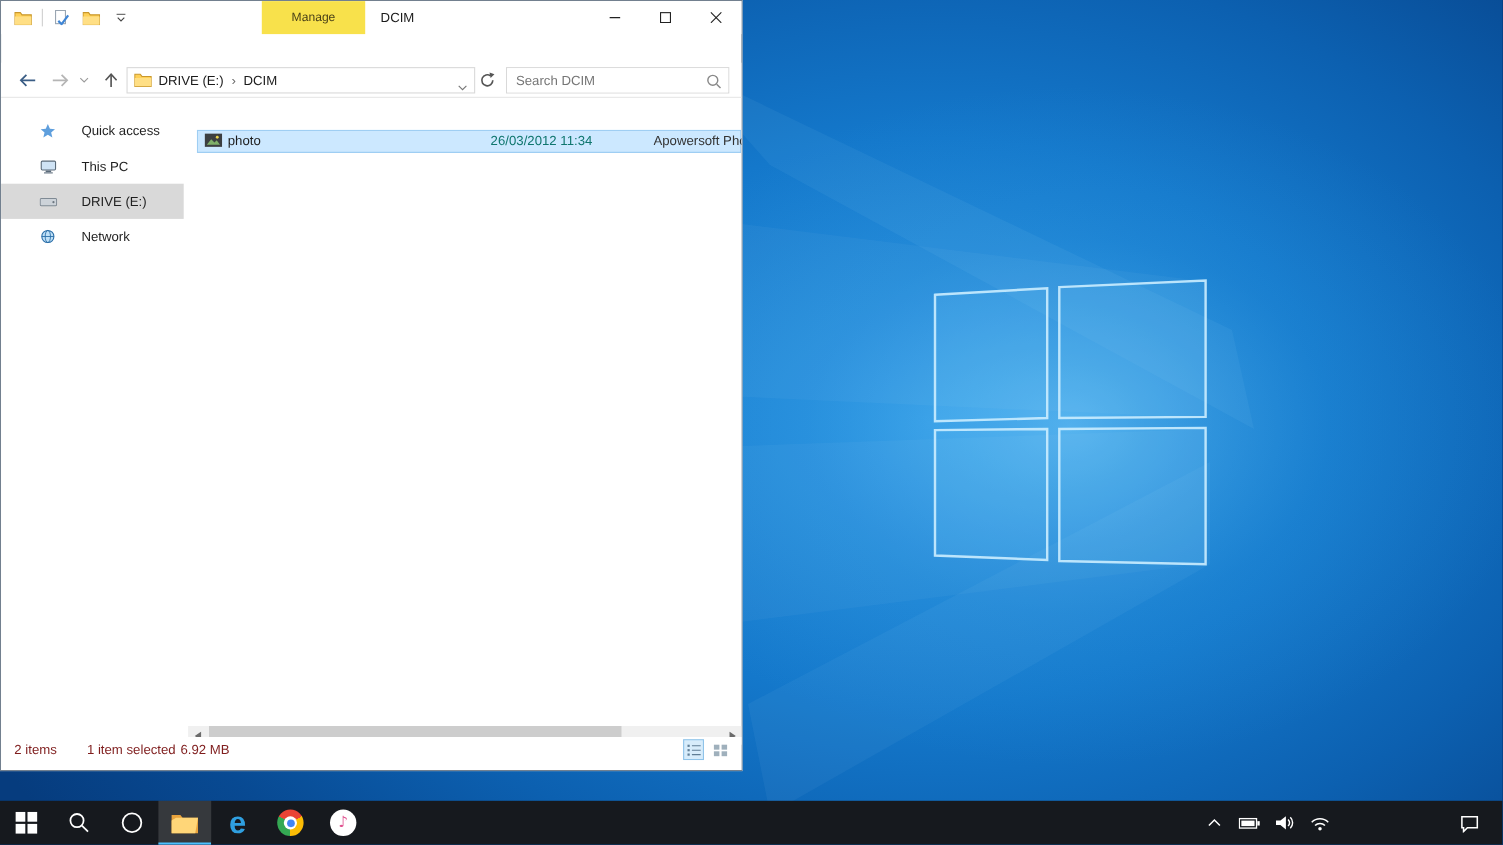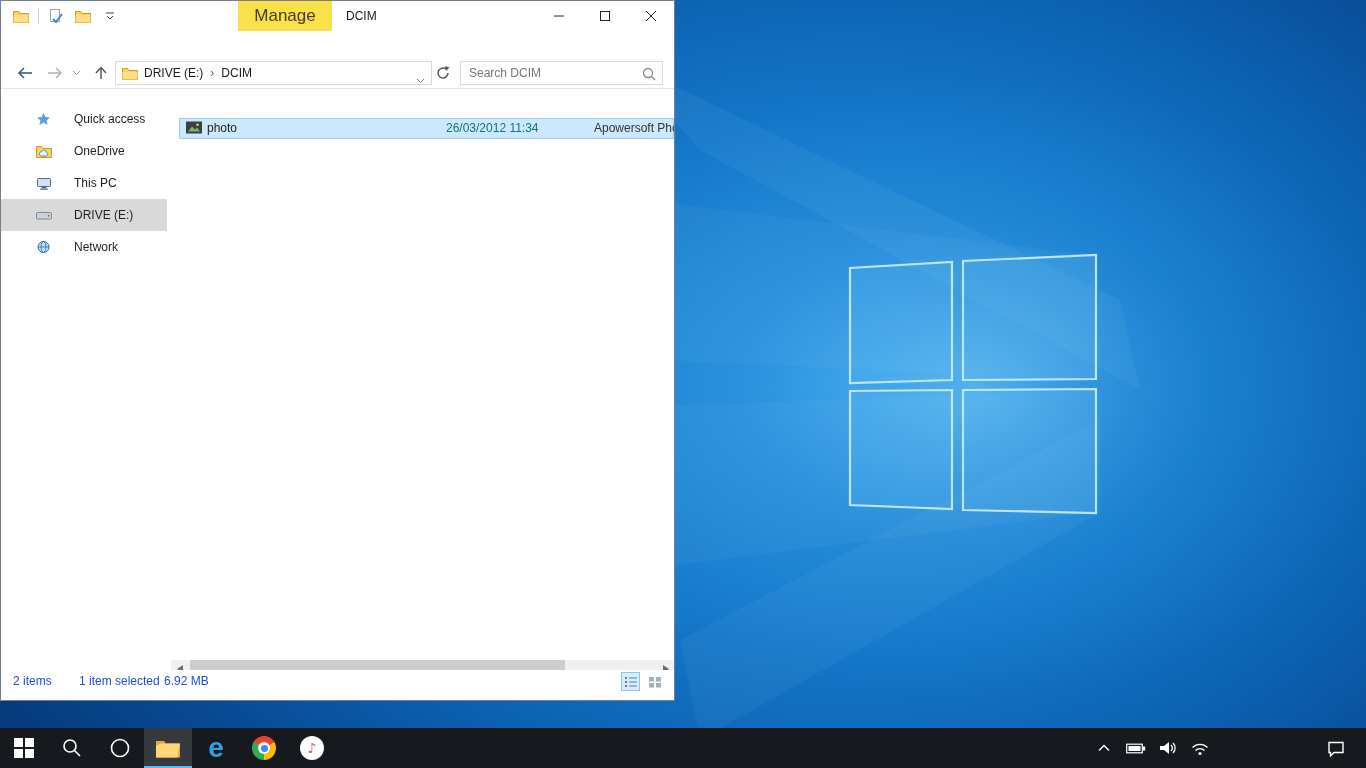--- a/index.html
+++ b/index.html
@@ -14,21 +14,21 @@
 
   
   .window { position:absolute; left:0; top:0; width:675px; height:701px; z-index:10;
     background:#fff; border:1px solid #72808f; }
 
   .titlebar { position:absolute; left:0; top:0; right:0; height:30px; background:#fff; }
   .qat { position:absolute; left:10px; top:0; height:30px; display:flex; align-items:center; gap:7px; }
   .qat-btn { display:inline-flex; width:20px; height:22px; align-items:center; justify-content:center; }
   .qat-sep { width:1px; height:16px; background:#cfcfcf; }
   .manage-tab { position:absolute; left:237px; top:0; width:94px; height:30px; background:#f8e14b;
-    display:flex; align-items:center; justify-content:center; font-size:17px; color:#4a4118; }
+    display:flex; align-items:center; justify-content:center; font-size:11px; color:#4a4118; }
   .win-title { position:absolute; left:345px; top:0; height:30px; line-height:30px; font-size:12px; color:#1a1a1a; }
   .controls { position:absolute; right:0; top:0; height:30px; display:flex; }
   .ctrl { width:46px; height:30px; display:flex; align-items:center; justify-content:center; }
 
   .tabrow { position:absolute; left:0; top:30px; right:0; height:26px; background:#fff;
     border-bottom:1px solid #d8d8d8; font-size:12px; }
   .file-tab { position:absolute; left:10px; top:0; width:54px; height:26px; background:#2b71c2; color:#fff;
     display:flex; align-items:center; justify-content:center; }
   .tab { position:absolute; top:0; height:26px; color:#444; display:flex; align-items:center; justify-content:center; }
   .tab-home { left:70px; width:48px; } .tab-share { left:126px; width:52px; } .tab-view { left:184px; width:48px; }
@@ -72,21 +72,21 @@
   .f-icon { position:absolute; left:7px; top:3px; }
   .f-name { position:absolute; left:28px; top:3px; }
   .f-date { position:absolute; left:267px; top:3px; color:#0f766e; }
   .f-type { position:absolute; left:415px; top:3px; color:#333; white-space:nowrap; overflow:hidden; width:86px; }
 
   .hscroll { position:absolute; left:4px; right:0; bottom:0; height:17px; background:#f0f0f0; }
   .hs-arrow { position:absolute; top:0; width:17px; height:17px; display:flex; align-items:center; justify-content:center; }
   .hs-left { left:0; } .hs-right { right:0; }
   .hs-thumb { position:absolute; left:19px; top:0; width:375px; height:17px; background:#cdcdcd; }
 
-  .statusbar { position:absolute; left:0; right:0; bottom:0; height:30px; background:#fff; font-size:12px; color:#1d4ed8; }
+  .statusbar { position:absolute; left:0; right:0; bottom:0; height:30px; background:#fff; font-size:12px; color:#7f1d1d; }
   .sb-text { position:absolute; top:4px; }
   .sb-count { left:12px; } .sb-sel { left:78px; } .sb-size { left:163px; }
   .view-btn { position:absolute; top:2px; width:19px; height:19px; display:flex; align-items:center; justify-content:center; }
   .vb-details { right:34px; background:#d7ecfb; box-shadow: inset 0 0 0 1px #8fc3e9; }
   .vb-thumbs { right:10px; }
 
   
   .taskbar { position:absolute; left:0; right:0; bottom:0; height:40px; background:#16191e; z-index:20; display:flex; }
   .tb-btn { width:48px; height:40px; display:flex; align-items:center; justify-content:center; }
   .tb-btn.active { background:rgba(255,255,255,0.14); box-shadow: inset 0 -2px 0 #4cc2ff; }
@@ -251,29 +251,20 @@
         <span class="si-icon">
           <svg width="15" height="14" viewBox="0 0 15 14">
               <path d="M7.5 0.8 L9.4 5 L14 5.4 L10.5 8.4 L11.6 13 L7.5 10.6 L3.4 13 L4.5 8.4 L1 5.4 L5.6 5 Z" fill="#5f9fdd"></path>
             </svg>
         </span>
         <span class="si-label">Quick access</span>
       </div>
       <div class="side-item">
         <span class="si-icon">
           <svg width="16" height="13" viewBox="0 0 16 13">
-              <path d="M0.5 1.5 h5 l1.5 2 h8.5 v9 h-15 z" fill="#ffd157" stroke="#c9972c"></path>
-              <path d="M5 11 a2.2 2.2 0 0 1 .3-4.3 a2.8 2.8 0 0 1 5.3.8 a1.9 1.9 0 0 1 -.3 3.5 z" fill="#eaf4fc" stroke="#2a7fc1" stroke-width="0.8"></path>
-            </svg>
-        </span>
-        <span class="si-label">OneDrive</span>
-      </div>
-      <div class="side-item">
-        <span class="si-icon">
-          <svg width="16" height="13" viewBox="0 0 16 13">
               <rect x="1.5" y="1.5" width="13" height="8" rx="1" fill="#cfe3f5" stroke="#5b6b7a"></rect>
               <rect x="5.5" y="10" width="5" height="1.5" fill="#5b6b7a"></rect>
               <rect x="4" y="11.7" width="8" height="1.1" fill="#5b6b7a"></rect>
             </svg>
         </span>
         <span class="si-label">This PC</span>
       </div>
       <div class="side-item sel">
         <span class="si-icon">
           <svg width="16" height="12" viewBox="0 0 16 12">

